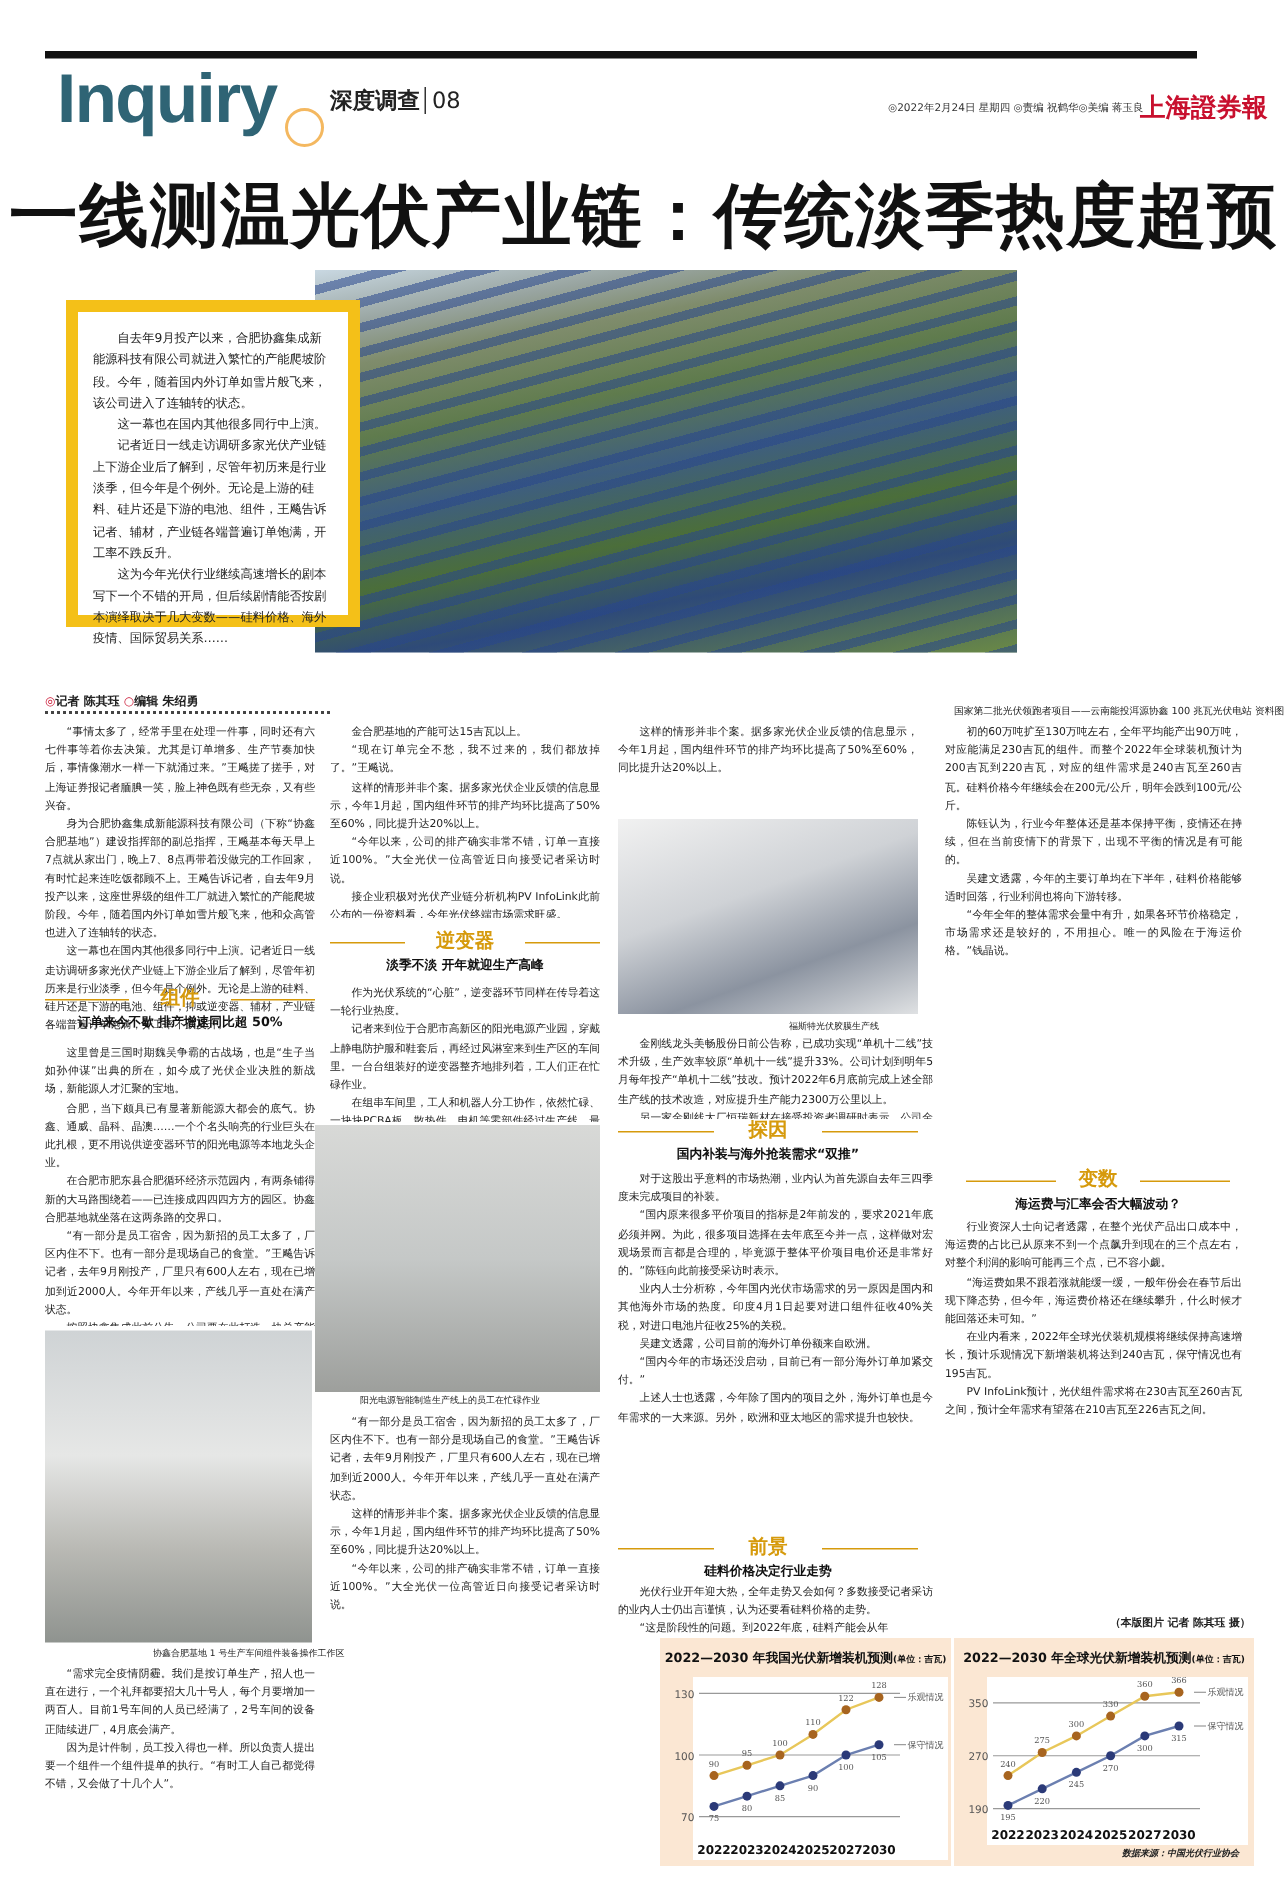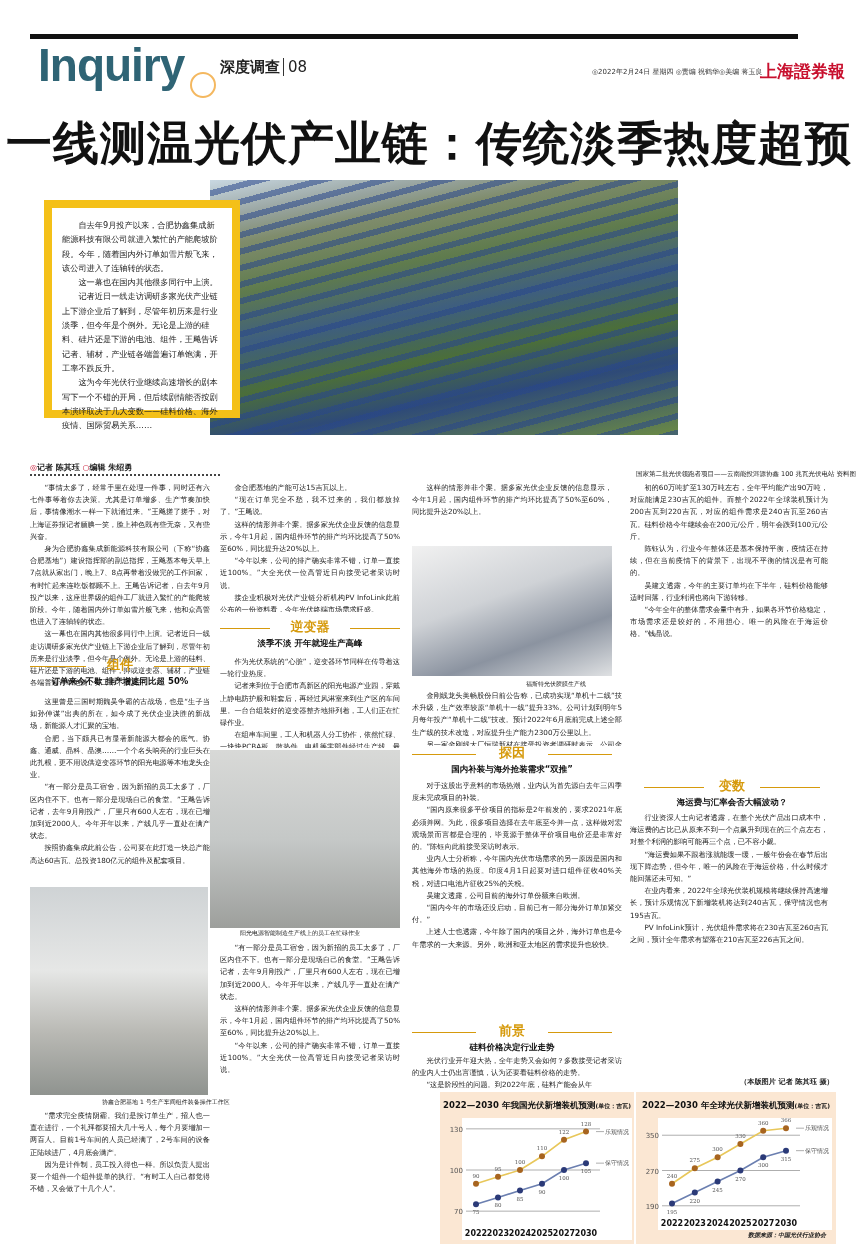--- a/index.html
+++ b/index.html
@@ -75,20 +75,21 @@
 </div>
 <div class="subhead" style="left:30px;top:656px;width:180px;">
   <div class="rule" style="left:0;width:56px;"></div>
     <div class="rule" style="right:0;width:56px;"></div>
   <div class="tag">组件</div>
   <div class="title">订单来今不歇  排产增速同比超 50%</div>
 </div>
 <div class="col" style="left:30px;top:696px;width:180px;height:188px;overflow:hidden;">
   <p>这里曾是三国时期魏吴争霸的古战场，也是“生子当如孙仲谋”出典的所在，如今成了光伏企业决胜的新战场，新能源人才汇聚的宝地。</p>
   <p>合肥，当下颇具已有显著新能源大都会的底气。协鑫、通威、晶科、晶澳……一个个名头响亮的行业巨头在此扎根，更不用说供逆变器环节的阳光电源等本地龙头企业。</p>
+  <p>在合肥市肥东县合肥循环经济示范园内，有两条铺得新的大马路围绕着——已连接成四四四方方的园区。协鑫合肥基地就坐落在这两条路的交界口。</p>
   <p>“有一部分是员工宿舍，因为新招的员工太多了，厂区内住不下。也有一部分是现场自己的食堂。”王飚告诉记者，去年9月刚投产，厂里只有600人左右，现在已增加到近2000人。今年开年以来，产线几乎一直处在满产状态。</p>
   <p>按照协鑫集成此前公告，公司要在此打造一块总产能高达60吉瓦、总投资180亿元的组件及配套项目。</p>
 
 </div>
 <div class="photo-factory"></div>
 <div class="cap-factory">协鑫合肥基地 1 号生产车间组件装备操作工作区</div>
 <div class="col" style="left:30px;top:1110px;width:180px;height:135px;overflow:hidden;">
   <p>“需求完全疫情阴霾。我们是按订单生产，招人也一直在进行，一个礼拜都要招大几十号人，每个月要增加一两百人。目前1号车间的人员已经满了，2号车间的设备正陆续进厂，4月底会满产。</p>
   <p>因为是计件制，员工投入得也一样。所以负责人提出要一个组件一个组件提单的执行。“有时工人自己都觉得不错，又会做了十几个人”。</p>
 </div>
@@ -160,21 +161,21 @@
   <p>“今年全年的整体需求会量中有升，如果各环节价格稳定，市场需求还是较好的，不用担心。唯一的风险在于海运价格。”钱晶说。</p>
 </div>
 <div class="subhead" style="left:644px;top:777px;width:176px;">
   <div class="rule" style="left:0;width:60px;"></div>
     <div class="rule" style="right:0;width:60px;"></div>
   <div class="tag">变数</div>
   <div class="title">海运费与汇率会否大幅波动？</div>
 </div>
 <div class="col" style="left:630px;top:812px;width:198px;height:225px;overflow:hidden;">
   <p>行业资深人士向记者透露，在整个光伏产品出口成本中，海运费的占比已从原来不到一个点飙升到现在的三个点左右，对整个利润的影响可能再三个点，已不容小觑。</p>
-  <p>“海运费如果不跟着涨就能缓一缓，一般年份会在春节后出现下降态势，但今年，唯一的风险在于海运价格，什么时候才能回落还未可知。”</p>
+  <p>“海运费如果不跟着涨就能缓一缓，一般年份会在春节后出现下降态势，但今年，海运费价格还在继续攀升，什么时候才能回落还未可知。”</p>
   <p>在业内看来，2022年全球光伏装机规模将继续保持高速增长，预计乐观情况下新增装机将达到240吉瓦，保守情况也有195吉瓦。</p>
   <p>PV InfoLink预计，光伏组件需求将在230吉瓦至260吉瓦之间，预计全年需求有望落在210吉瓦至226吉瓦之间。</p>
 </div>
 <div class="col" style="left:740px;top:1076px;width:100px;font-weight:bold;">（本版图片  记者 陈其珏 摄）</div>
 
 <div class="chart-box" style="left:440px;top:1092px;width:194px;height:152px;">
   <div class="chart-title" style="top:8px;"><span>2022—2030 年我国光伏新增装机预测</span><span class="unit">(单位：吉瓦)</span></div>
   <svg class="chart-svg" id="chart0" style="left:4px;top:22px;" width="188" height="128">
       <rect x="18" y="4" width="170" height="122" fill="#ffffff"></rect>
       <line x1="22" x2="156" y1="97.14285714285714" y2="97.14285714285714" stroke="#999" stroke-width="0.8"></line>

